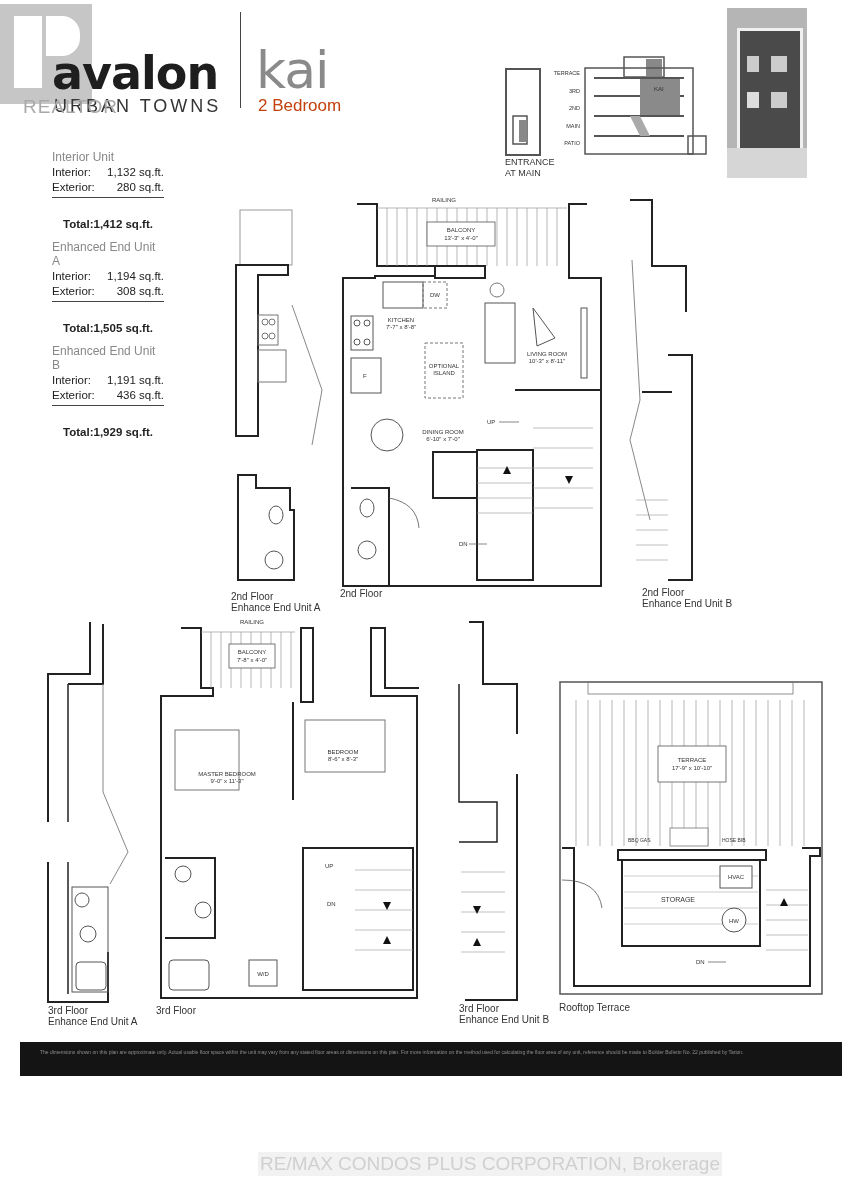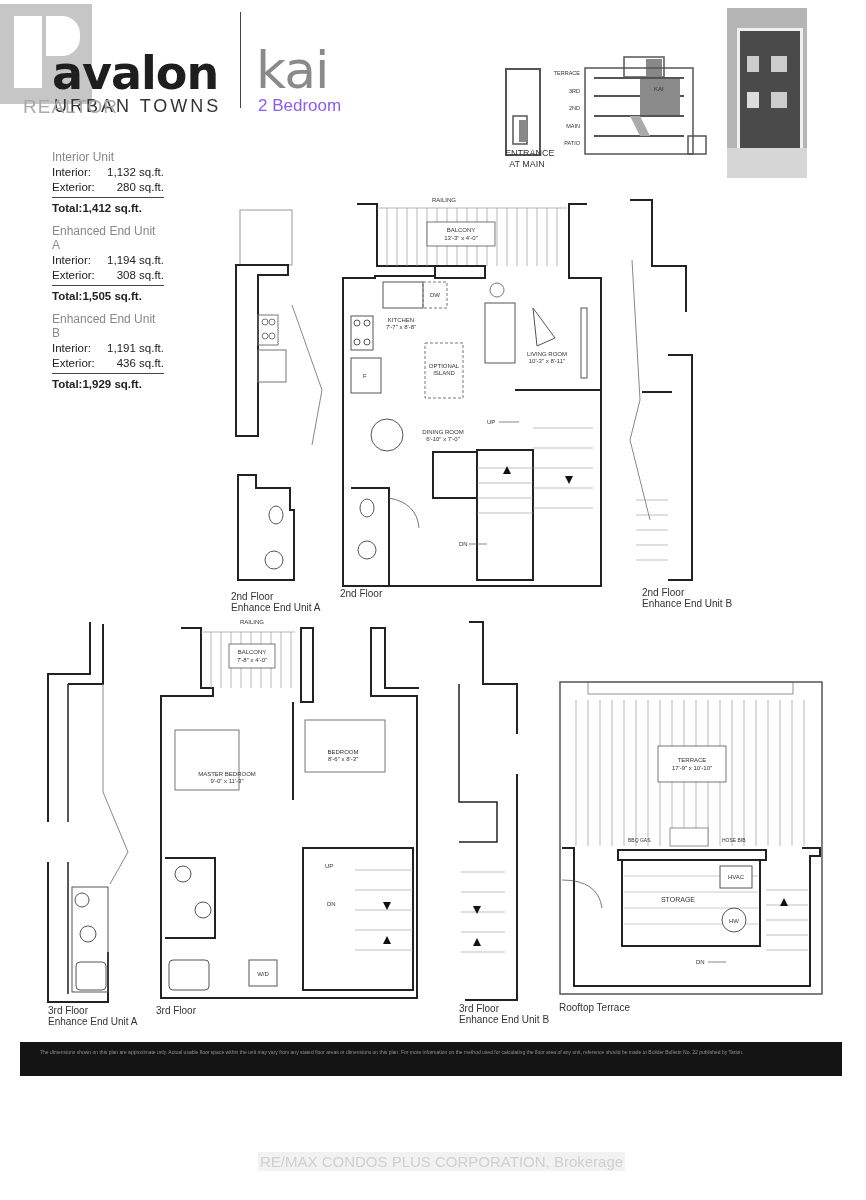--- a/index.html
+++ b/index.html
@@ -7,32 +7,32 @@
   .abs { position:absolute; }
   
   .realtor-logo { left:0; top:4px; width:92px; height:100px; background:#bdbdbd; opacity:0.85; }
   .realtor-logo .r-inner { position:absolute; left:14px; top:12px; width:28px; height:72px; background:#ffffff; }
   .realtor-logo .r-bowl { position:absolute; left:46px; top:12px; width:34px; height:40px; border:0; background:#ffffff; border-radius:0 18px 18px 0; }
   .realtor-text { left:4px; top:96px; font-size:19px; color:#a9a9a9; letter-spacing:1px;margin-left:19px; }
   .brand { left:52px; top:46px; font-size:46px; font-weight:bold; color:#1e1e1e; letter-spacing:-1px; font-family:"DejaVu Sans", sans-serif; }
   .brand-sub { left:54px; top:96px; font-size:18px; color:#333; letter-spacing:3px; }
   .brand-divider { left:240px; top:12px; width:1px; height:96px; background:#444; }
   .model { left:256px; top:40px; font-size:52px; color:#8a8a8a; font-family:"DejaVu Sans", sans-serif; letter-spacing:-1px; }
-  .model-sub { left:258px; top:96px; font-size:17px; color:#8b5cf6; }
+  .model-sub { left:258px; top:96px; font-size:17px; color:#c2410c; }
   
   .areas { left:52px; top:150px; width:112px; font-size:11.5px; }
   .area-group { margin-bottom:10px; }
   .area-title { color:#888; font-size:12px; margin-bottom:1px; }
   .area-row { display:flex; justify-content:space-between; line-height:14.5px; }
-  .area-total { display:flex; justify-content:flex-start; border-top:1.5px solid #444; margin-top:3px; padding-top:4px; font-weight:bold; }
+  .area-total { display:flex; justify-content:center; border-top:1.5px solid #444; margin-top:3px; padding-top:20px; font-weight:bold; }
   
   .cap { font-size:10px; color:#333; line-height:11px; }
   .disclaimer-bar { left:20px; top:1042px; width:822px; height:34px; background:#141414; }
   .disclaimer-text { position:absolute; left:20px; top:7px; right:20px; font-size:5px; color:#8e8e8e; white-space:nowrap; overflow:hidden; }
-  .brokerage { left:258px; top:1152px; font-size:15px; color:#d0d0d0; background:#f2f2f2; padding:1px 2px; }
+  .brokerage { left:258px; top:1152px; font-size:19px; color:#d0d0d0; background:#f2f2f2; padding:1px 2px; }
   svg { position:absolute; overflow:visible; }
   .small-label { font-size:6px; fill:#333; font-family:"Liberation Sans", sans-serif; }
 </style>
 </head>
 <body>
 
 <div class="abs realtor-logo">
   <div class="r-inner"></div>
     <div class="r-bowl"></div>
 </div>
@@ -90,21 +90,21 @@
         <span>1,929 sq.ft.</span>
       </div>
   </div>
 </div>
 
 <svg style="left:505px;top:68px;" width="40" height="92">
   <rect x="1" y="1" width="34" height="86" fill="none" stroke="#555" stroke-width="2"></rect>
   <rect x="8" y="48" width="14" height="28" fill="#fff" stroke="#555" stroke-width="1.5"></rect>
   <rect x="14" y="52" width="8" height="22" fill="#888"></rect>
 </svg>
-<div class="abs cap" style="left:505px;top:148px;font-size:9px;text-align:center;width:44px;">
+<div class="abs cap" style="left:505px;top:157px;font-size:9px;width:44px;">
   <div>ENTRANCE</div>
   <div>AT MAIN</div>
 </div>
 
 <div class="abs" style="left:552px;top:68px;font-size:5.5px;line-height:11.5px;color:#333;text-align:right;width:28px;">
   <div>TERRACE</div>
   <div style="margin-top:6px">3RD</div>
   <div style="margin-top:6px">2ND</div>
   <div style="margin-top:6px">MAIN</div>
   <div style="margin-top:6px">PATIO</div>

